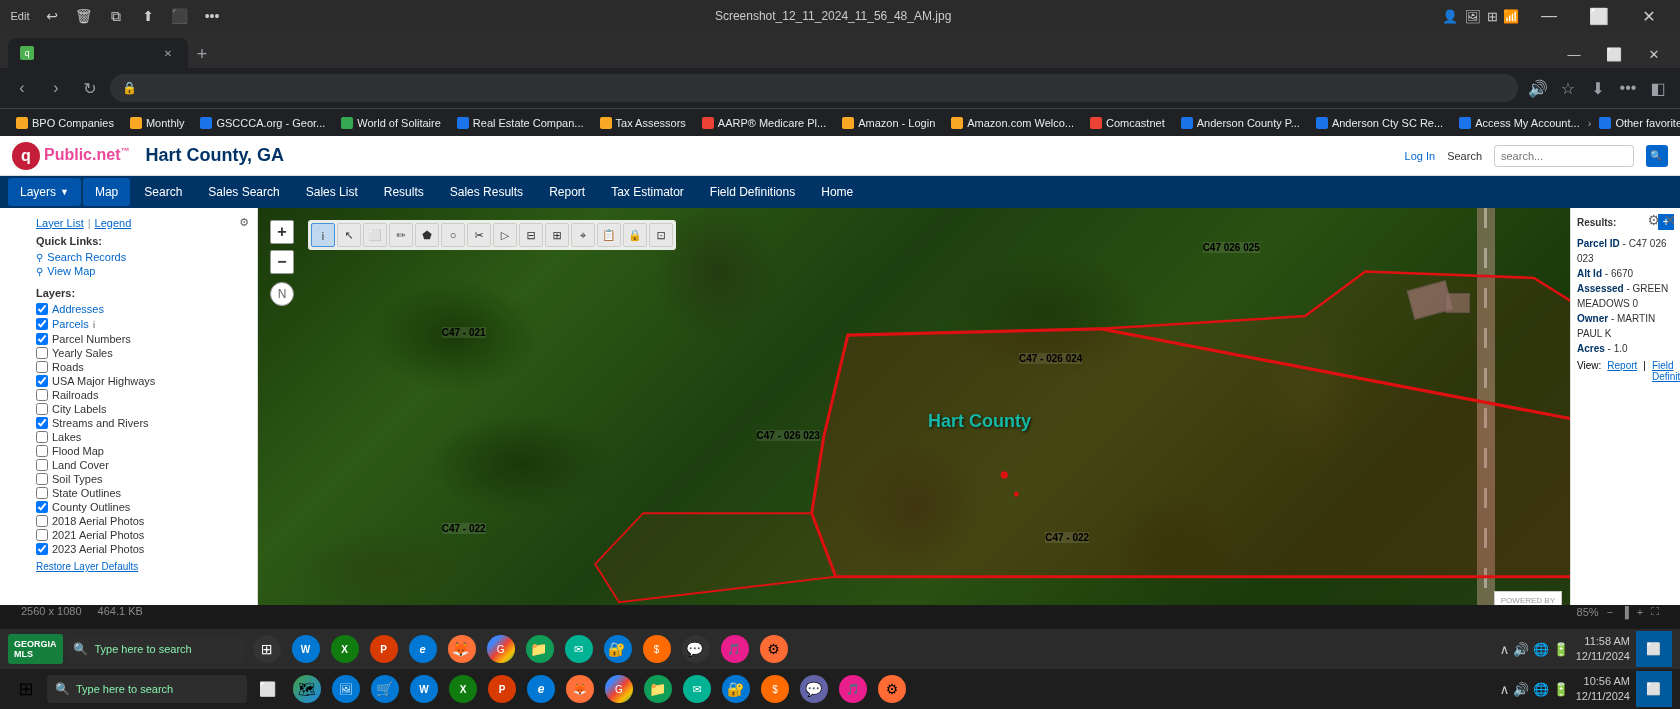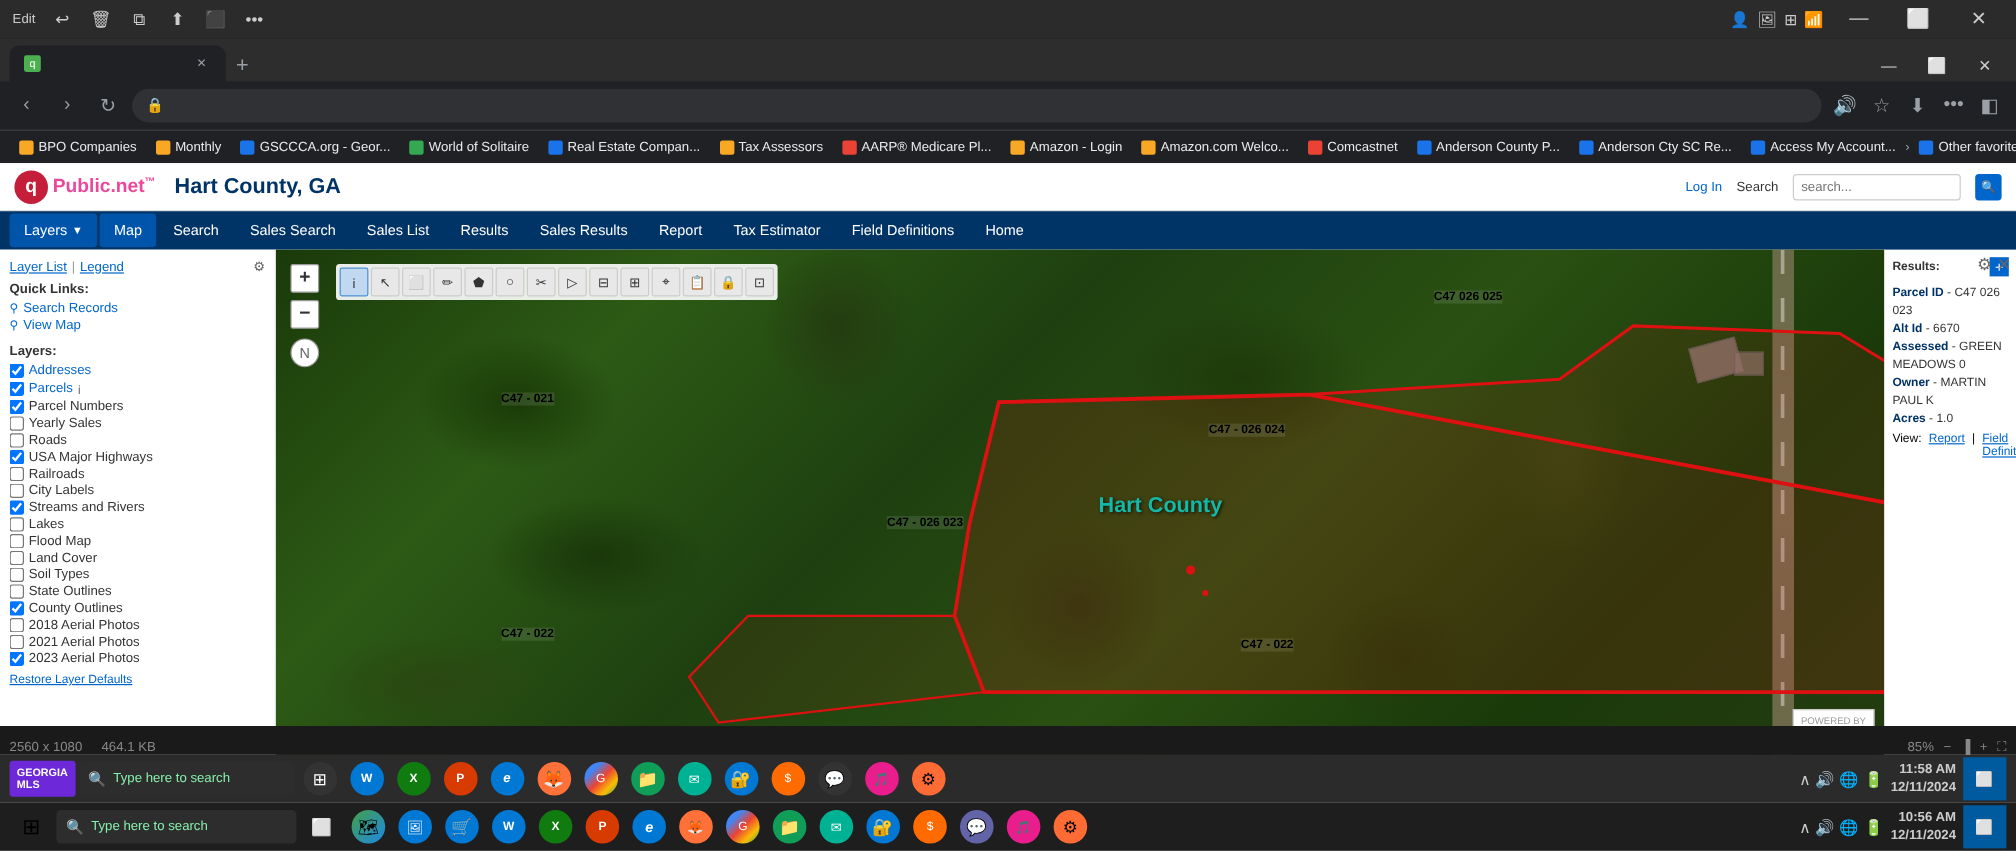--- a/index.html
+++ b/index.html
@@ -60,21 +60,21 @@
     .header-search-input { width: 140px; height: 22px; border: 1px solid #ccc; border-radius: 3px; padding: 0 6px; font-size: 11px; }
     .header-search-btn { width: 22px; height: 22px; background: #0066cc; border: none; border-radius: 3px; color: white; cursor: pointer; font-size: 10px; display: flex; align-items: center; justify-content: center; }
 
     
     .nav-menu { height: 32px; background: #003366; display: flex; align-items: center; padding: 0 8px; gap: 2px; }
     .nav-item { height: 28px; padding: 0 12px; color: white; font-size: 12px; cursor: pointer; display: flex; align-items: center; gap: 4px; border-radius: 3px; }
     .nav-item:hover, .nav-item.active { background: #0055aa; }
     .nav-layers { background: #0055aa; }
 
     
-    .main-content { display: flex; flex: 1; overflow: hidden; }
+    .main-content { display: flex; flex: 1; overflow: hidden; padding-left: 28px; }
 
     
     .sidebar { width: 230px; background: white; border-right: 1px solid #ddd; display: flex; flex-direction: column; padding: 8px; font-size: 11px; overflow-y: auto; }
     .sidebar-tab { font-size: 11px; color: #0066cc; cursor: pointer; text-decoration: underline; }
     .sidebar-settings { margin-left: auto; cursor: pointer; color: #666; }
     .quick-links { margin-bottom: 8px; }
     .quick-links-title { font-weight: bold; color: #333; margin-bottom: 4px; }
     .quick-link { color: #0066cc; cursor: pointer; text-decoration: none; display: flex; align-items: center; gap: 4px; margin-bottom: 2px; }
     .quick-link::before { content: "⚲"; font-size: 10px; }
     .layers-title { font-weight: bold; color: #333; margin-bottom: 4px; }
@@ -133,38 +133,38 @@
     .taskbar-start { width: 36px; height: 36px; display: flex; align-items: center; justify-content: center; cursor: pointer; border-radius: 4px; }
     .taskbar-search { display: flex; align-items: center; background: #2d2d2d; border-radius: 4px; height: 28px; padding: 0 8px; gap: 6px; width: 200px; cursor: pointer; }
     .taskbar-search-text { color: #86efac; font-size: 11px; }
     .taskbar-btn { width: 36px; height: 36px; display: flex; align-items: center; justify-content: center; cursor: pointer; border-radius: 4px; }
 
     
     .notif-area { display: flex; align-items: center; gap: 6px; color: #ccc; font-size: 13px; }
 
     
     .bottom-area { position: fixed; bottom: 0; width: 1680px; }
-    .tb1 { height: 24px; background: #1a1a1a; display: flex; align-items: flex-end; padding: 0 8px; gap: 16px; color: #888; font-size: 11px; }
+    .tb1 { height: 24px; background: #1a1a1a; display: flex; align-items: flex-start; padding: 0 21px; gap: 16px; color: #888; font-size: 11px; }
     .tb2 { height: 40px; background: #2b2b2b; display: flex; align-items: center; padding: 0 8px; gap: 3px; }
     .tb3 { height: 40px; background: #1e1e1e; display: flex; align-items: center; padding: 0 8px; gap: 3px; }
 
     .win-icon { font-size: 18px; }
     .app-icon-circle { width: 28px; height: 28px; border-radius: 50%; display: flex; align-items: center; justify-content: center; font-size: 14px; }
     .ai-orange { background: #ff6b00; color: white; }
     .ai-blue { background: #0078d4; color: white; }
     .ai-green { background: #107c10; color: white; }
     .ai-red { background: #d83b01; color: white; }
     .ai-teal { background: #00b294; color: white; }
     .ai-dark { background: #333; color: white; }
     .ai-pink { background: #e91e8c; color: white; }
     .ai-chrome { background: linear-gradient(135deg, #4285f4 25%, #ea4335 50%, #fbbc05 75%, #34a853); color: white; }
     .ai-edge { background: #0078d4; color: white; font-style: italic; font-weight: bold; font-size: 12px; }
     .ai-firefox { background: #ff7139; color: white; }
 
-    .time-display { color: #ccc; font-size: 11px; text-align: right; line-height: 1.4; font-weight: bold; }
+    .time-display { color: #ccc; font-size: 11px; text-align: right; line-height: 1.4; }
     .notif-icons { display: flex; align-items: center; gap: 4px; color: #ccc; font-size: 13px; }
 
     
     .parcel-svg { position: absolute; top: 0; left: 0; width: 100%; height: 100%; }
 
     
     .map-building { position: absolute; background: #8a7a70; border: 1px solid #666; }
   </style>
 </head>
 <body>
@@ -172,20 +172,21 @@
 <div class="title-bar">
   <div class="title-bar-left">
     <button class="tb-btn" style="font-size:11px;">Edit</button>
     <button class="tb-btn">↩</button>
     <button class="tb-btn">🗑</button>
     <button class="tb-btn">⧉</button>
     <button class="tb-btn">⬆</button>
     <button class="tb-btn">⬛</button>
     <button class="tb-btn">•••</button>
   </div>
+  <div class="title-bar-center">Screenshot_12_11_2024_11_56_48_AM.jpg</div>
   <div class="title-bar-right">
     <div class="notif-area">
       <span>👤</span>
       <span>🖼</span>
       <span>⊞</span>
       <span>📶</span>
     </div>
     <div class="window-controls">
       <button class="wc-btn">—</button>
       <button class="wc-btn">⬜</button>
@@ -623,21 +624,21 @@
       <span>85%</span>
       <span style="cursor:pointer;">−</span>
       <span style="cursor:pointer;">▐</span>
       <span style="cursor:pointer;">+</span>
       <span style="cursor:pointer;">⛶</span>
     </span>
   </div>
 
   <div class="tb2">
 
-    <div style="display:flex;align-items:center;gap:4px;background:#6d28d9;padding:2px 6px;border-radius:3px;height:30px;">
+    <div style="display:flex;align-items:center;gap:4px;background:#15803d;padding:2px 6px;border-radius:3px;height:30px;">
       <span style="color:white;font-size:9px;font-weight:bold;">GEORGIA<br>MLS</span>
     </div>
 
     <div class="taskbar-search" style="width:180px;">
       <span style="color:#888;font-size:12px;">🔍</span>
       <span class="taskbar-search-text">Type here to search</span>
     </div>
 
     <div class="taskbar-btn">
         <div class="app-icon-circle ai-dark">⊞</div>

